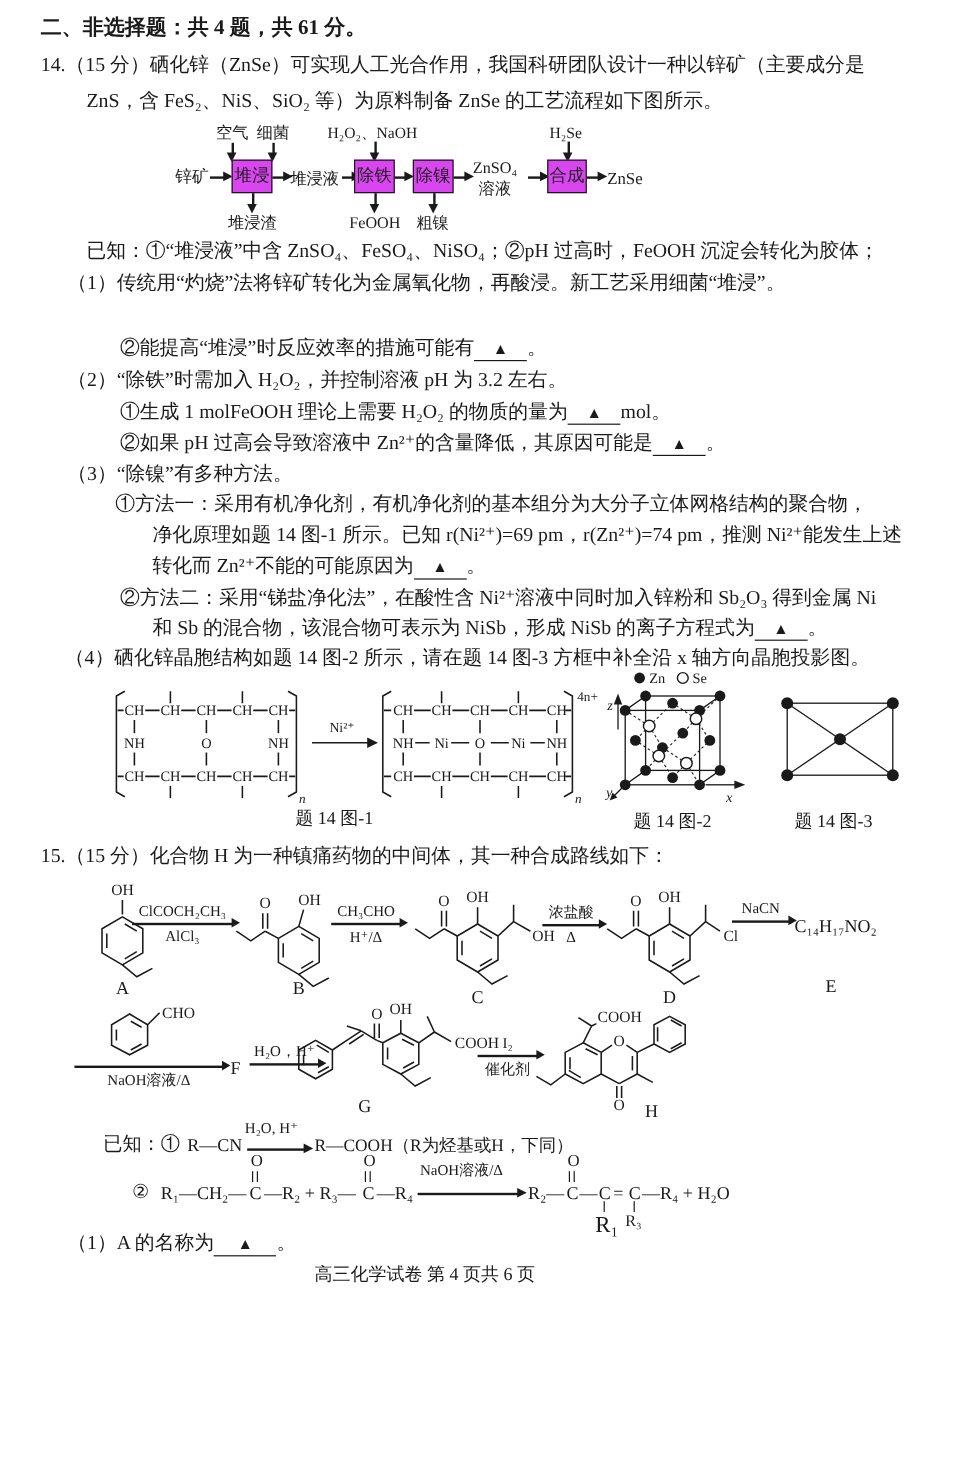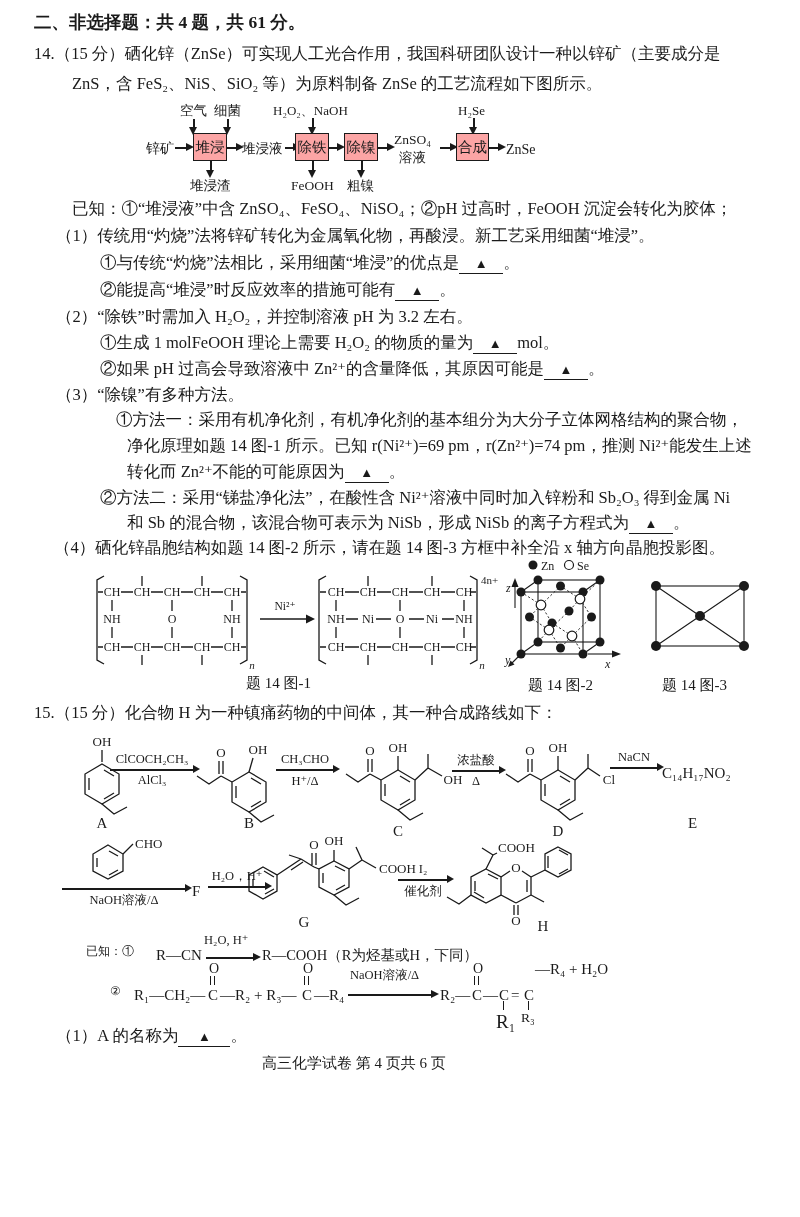--- a/index.html
+++ b/index.html
@@ -2,26 +2,26 @@
 <html><head>
 <meta charset="utf-8">
 <style>
   * { margin:0; padding:0; box-sizing:border-box; }
   html,body { background:#e8e8e8; }
   body { width:800px; height:1217px; position:relative; margin:0 auto;
          font-family:"Liberation Serif","DejaVu Serif",serif; color:#1a1a1a; }
   .page { position:absolute; left:0; top:0; width:800px; height:1217px; background:#ffffff; overflow:hidden; }
   .t { position:absolute; white-space:nowrap; font-size:16.5px; line-height:1.25; }
   .b { font-weight:bold; }
-  .f15 { font-size:15px; } .f16 { font-size:12px; }
+  .f15 { font-size:15px; } .f16 { font-size:16px; }
   .xs { font-size:12.5px; }
   .blank { display:inline-block; min-width:44px; padding:0 4px; border-bottom:1.6px solid #1a1a1a;
            text-align:center; font-size:13px; line-height:1.3; }
   
-  .fbox { position:absolute; border:1.6px solid #1a1a1a; background:#fca5a5; display:flex;
+  .fbox { position:absolute; border:1.6px solid #1a1a1a; background:#d946ef; display:flex;
           align-items:center; justify-content:center; font-size:14.5px; }
   .fl { position:absolute; white-space:nowrap; font-size:13.5px; }
   .ha { position:absolute; height:1.6px; background:#1a1a1a; }
   .ha::after { content:""; position:absolute; right:-7px; top:-4.1px;
                border-left:8px solid #1a1a1a; border-top:4.8px solid transparent; border-bottom:4.8px solid transparent; }
   .va { position:absolute; width:1.6px; background:#1a1a1a; }
   .va::after { content:""; position:absolute; bottom:-7px; left:-4.1px;
                border-top:8px solid #1a1a1a; border-left:4.8px solid transparent; border-right:4.8px solid transparent; }
   
   .rx { position:absolute; text-align:center; }
@@ -78,27 +78,26 @@
     <div class="ha" style="left:312px;top:47px;width:11px"></div>
     <span class="fl" style="left:330px;top:3px;font-size:13px">H₂Se</span>
     <div class="va" style="left:345px;top:18px;height:10px"></div>
     <div class="fbox" style="left:328px;top:33px;width:33px;height:28px">合成</div>
     <div class="ha" style="left:361px;top:47px;width:10px"></div>
     <span class="fl" style="left:378px;top:41px;font-size:14px">ZnSe</span>
   </div>
 
   <div class="t" style="left:72px;top:199px">已知：①“堆浸液”中含 ZnSO₄、FeSO₄、NiSO₄；②pH 过高时，FeOOH 沉淀会转化为胶体；</div>
   <div class="t" style="left:56px;top:226px">（1）传统用“灼烧”法将锌矿转化为金属氧化物，再酸浸。新工艺采用细菌“堆浸”。</div>
-  <div class="t" style="left:100px;top:253px"><span>①与传统“灼烧”法相比，采用细菌“堆浸”的优点是</span><span class="blank">▲</span><span>。</span></div>
   <div class="t" style="left:100px;top:280px"><span>②能提高“堆浸”时反应效率的措施可能有</span><span class="blank">▲</span><span>。</span></div>
   <div class="t" style="left:56px;top:307px">（2）“除铁”时需加入 H₂O₂，并控制溶液 pH 为 3.2 左右。</div>
   <div class="t" style="left:100px;top:333px"><span>①生成 1 molFeOOH 理论上需要 H₂O₂ 的物质的量为</span><span class="blank">▲</span><span>mol。</span></div>
   <div class="t" style="left:100px;top:359px"><span>②如果 pH 过高会导致溶液中 Zn²⁺的含量降低，其原因可能是</span><span class="blank">▲</span><span>。</span></div>
   <div class="t" style="left:56px;top:385px">（3）“除镍”有多种方法。</div>
-  <div class="t" style="left:116px;top:410px">①方法一：采用有机净化剂，有机净化剂的基本组分为大分子立体网格结构的聚合物，</div>
+  <div class="t" style="left:96px;top:410px">①方法一：采用有机净化剂，有机净化剂的基本组分为大分子立体网格结构的聚合物，</div>
   <div class="t" style="left:127px;top:436px">净化原理如题 14 图-1 所示。已知 r(Ni²⁺)=69 pm，r(Zn²⁺)=74 pm，推测 Ni²⁺能发生上述</div>
   <div class="t" style="left:127px;top:462px"><span>转化而 Zn²⁺不能的可能原因为</span><span class="blank">▲</span><span>。</span></div>
   <div class="t" style="left:127px;top:513px"><span>和 Sb 的混合物，该混合物可表示为 NiSb，形成 NiSb 的离子方程式为</span><span class="blank">▲</span><span>。</span></div>
   <div class="t" style="left:100px;top:488px">②方法二：采用“锑盐净化法”，在酸性含 Ni²⁺溶液中同时加入锌粉和 Sb₂O₃ 得到金属 Ni</div>
   <div class="t" style="left:54px;top:538px">（4）硒化锌晶胞结构如题 14 图-2 所示，请在题 14 图-3 方框中补全沿 x 轴方向晶胞投影图。</div>
 
   <svg style="left:88px;top:566px" width="414" height="106">
     <g class="sk">
       <path d="M16,10 L9,14 L9,94 L16,98"></path>
         <path d="M152,10 L159,14 L159,94 L152,98"></path>
@@ -391,19 +390,19 @@
   <div class="dbl" style="left:474px;top:976px"></div>
   <div class="t f15" style="left:472px;top:986px">C</div>
   <div class="t f15" style="left:483px;top:986px">—</div>
   <div class="t f15" style="left:499px;top:986px">C</div>
   <div class="vb" style="left:503px;top:1001px"></div>
   <div class="t" style="left:496px;top:1010px;font-size:19px">R₁</div>
   <div class="t f15" style="left:511px;top:986px">=</div>
   <div class="t f15" style="left:524px;top:986px">C</div>
   <div class="vb" style="left:528px;top:1001px"></div>
   <div class="t" style="left:521px;top:1010px;font-size:13.5px">R₃</div>
-  <div class="t f15" style="left:535px;top:960px">—R₄ + H₂O</div>
+  <div class="t f15" style="left:535px;top:986px">—R₄ + H₂O</div>
 
   <div class="t" style="left:56px;top:1026px"><span>（1）A 的名称为</span><span class="blank" style="min-width:52px">▲</span><span>。</span></div>
 
   <div class="t f15" style="left:262px;top:1054px">高三化学试卷  第 4 页共 6 页</div>
 
 </div>
 
 </body></html>

